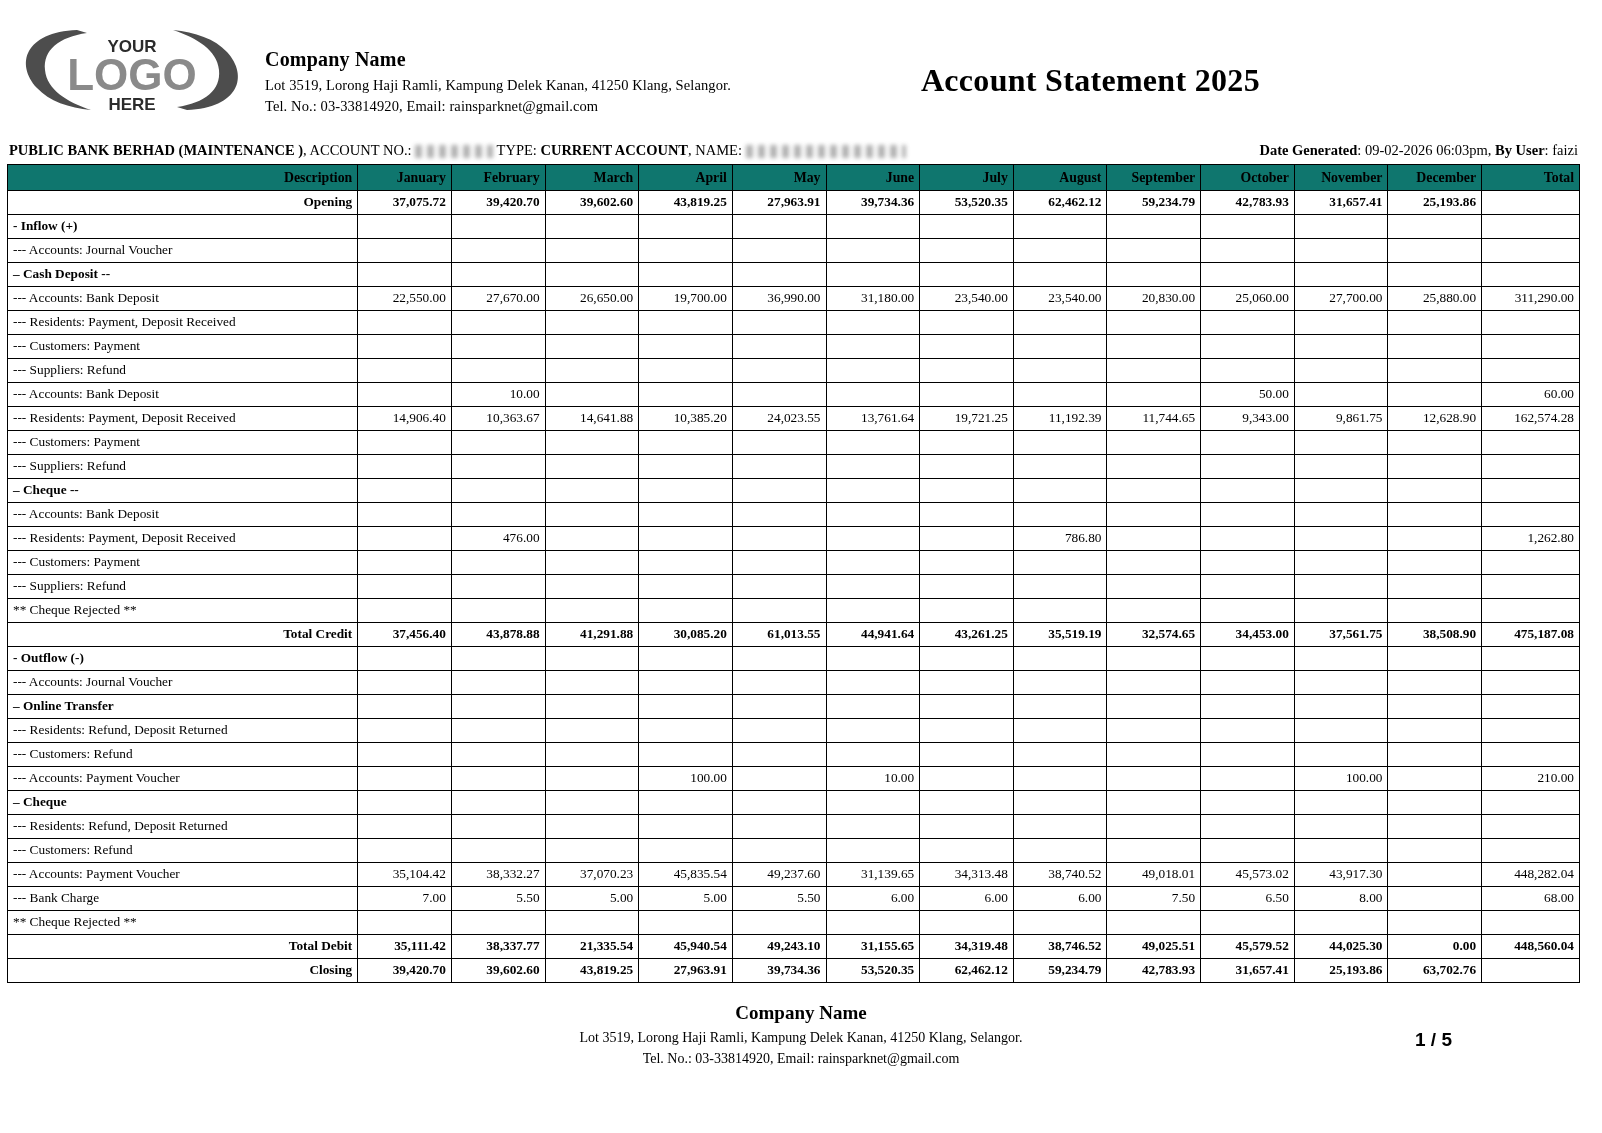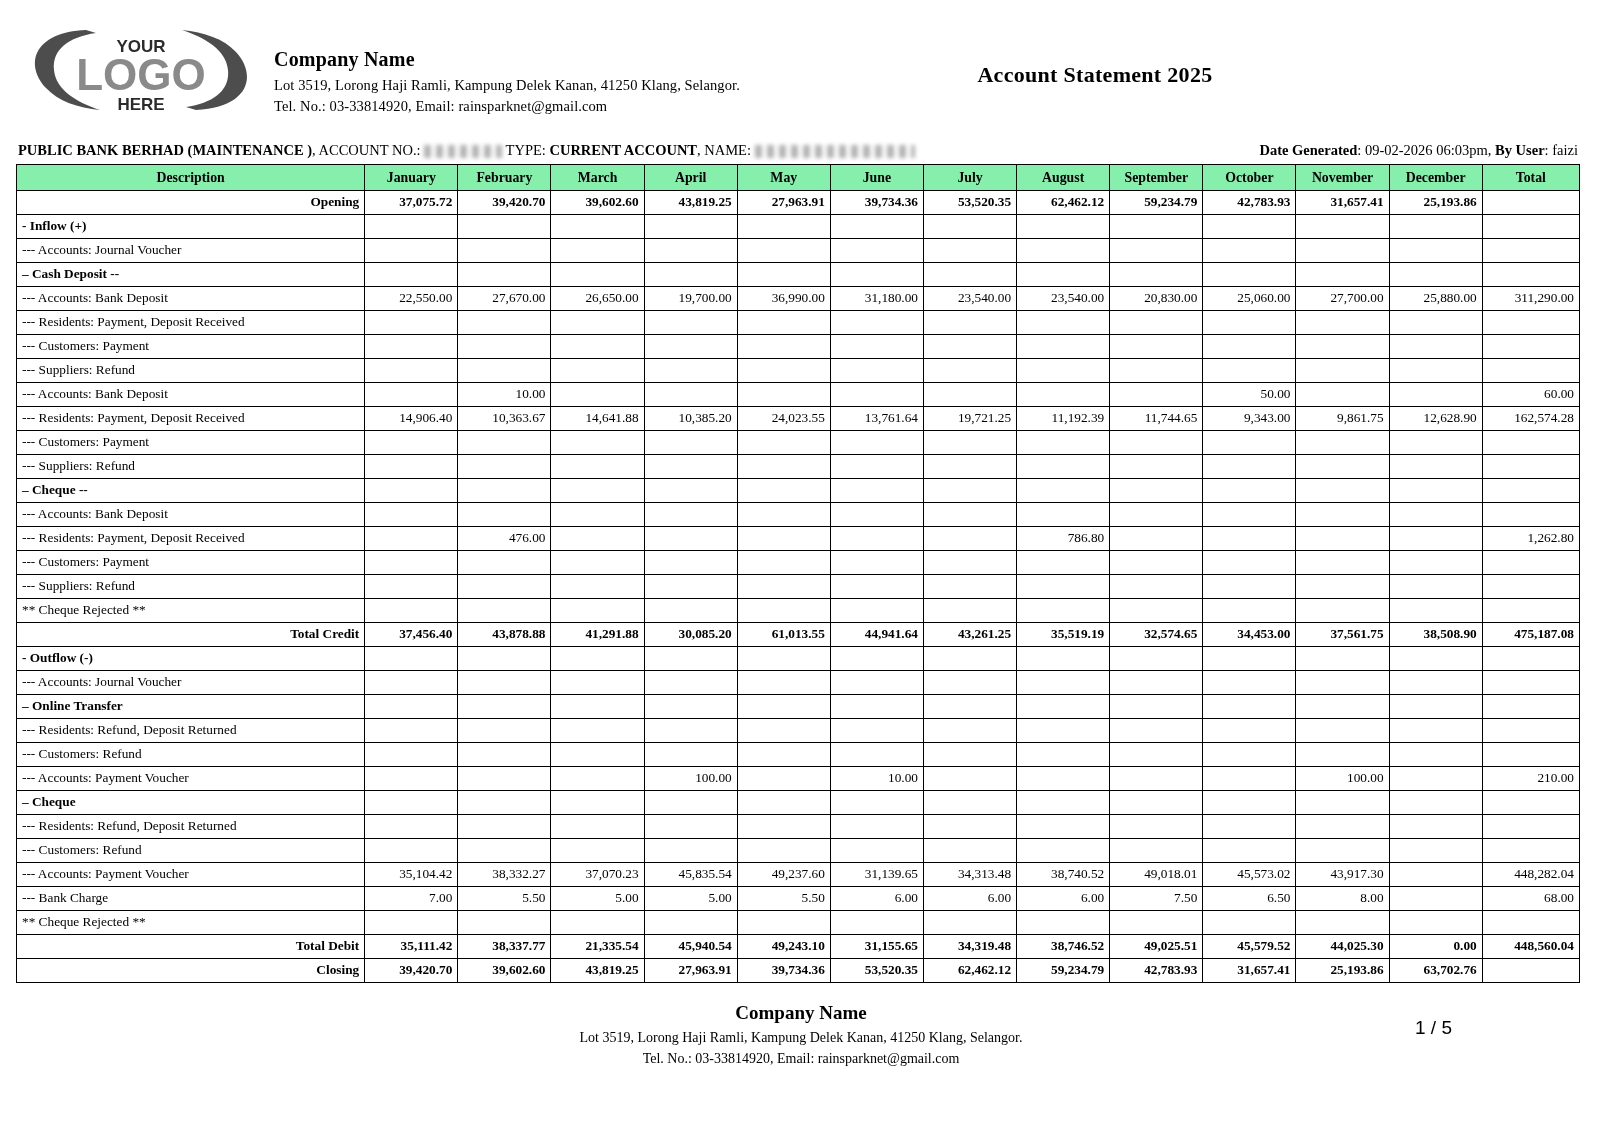--- a/index.html
+++ b/index.html
@@ -12,21 +12,21 @@
     height: 1133px;
     font-family: "Liberation Serif", "DejaVu Serif", serif;
     color: #000000;
     overflow: hidden;
   }
   .page {
     position: relative;
     width: 1602px;
     height: 1133px;
     box-sizing: border-box;
-    padding: 20px 22px 0 16px;
+    padding: 20px 22px 0 7px;
   }
 
   
   .doc-header {
     display: flex;
     align-items: flex-start;
     height: 108px;
   }
   .logo-block {
     width: 250px;
@@ -51,21 +51,21 @@
     line-height: 1.45;
     letter-spacing: 0.1px;
   }
   .title-block {
     flex: 1 1 auto;
     text-align: center;
     padding-top: 42px;
     padding-right: 130px;
   }
   .doc-title {
-    font-size: 22px;
+    font-size: 32px;
     font-weight: bold;
     letter-spacing: 0.3px;
   }
 
   
   .subheader {
     display: flex;
     align-items: flex-end;
     justify-content: space-between;
     font-size: 14.5px;
@@ -99,24 +99,24 @@
   }
   table.stmt th, table.stmt td {
     border: 1px solid #000000;
     padding: 2px 5px;
     height: 19px;
     line-height: 1.1;
     overflow: hidden;
     white-space: nowrap;
   }
   table.stmt thead th {
-    text-align: center;
+    text-align: right;
     font-weight: bold;
     font-size: 13.8px;
-    background: #86efac;
+    background: #0f766e;
     height: 21px;
   }
   thead th.desc-head { text-align: left; }
   col.c-desc { width: 344px; }
   col.c-mon  { width: 92px; }
   col.c-tot  { width: 96px; }
 
   td.desc { text-align: left; }
   td.num  { text-align: right; }
   td.num.total-col { font-weight: normal; }
@@ -150,23 +150,24 @@
     font-weight: bold;
     margin-bottom: 3px;
   }
   .footer-line {
     font-size: 14px;
     line-height: 1.5;
   }
   .page-num {
     position: absolute;
     right: 150px;
-    bottom: 94px;
+    bottom: 82px;
     font-size: 19px;
     font-family: "Liberation Sans", sans-serif;
+    font-weight: bold;
   }
 </style>
 </head>
 <body>
 
 <div class="page">
 
   <div class="doc-header">
 
     <div class="logo-block">

